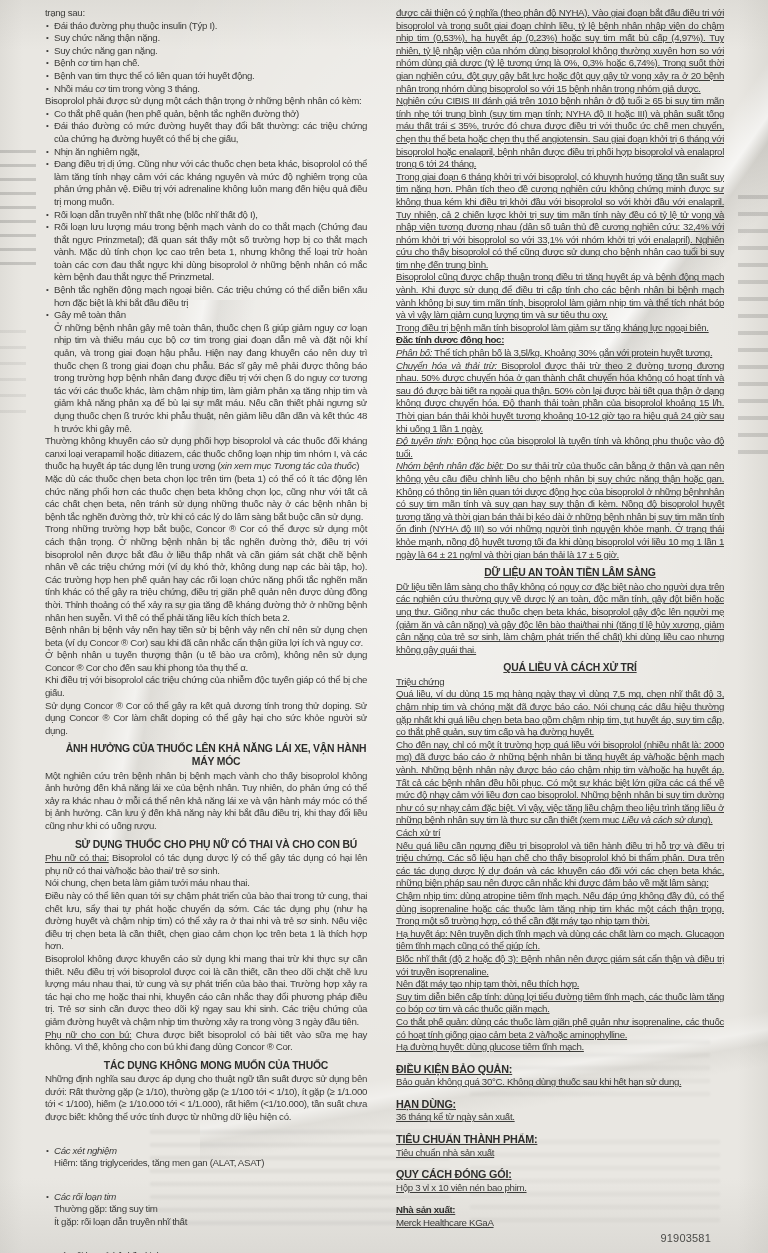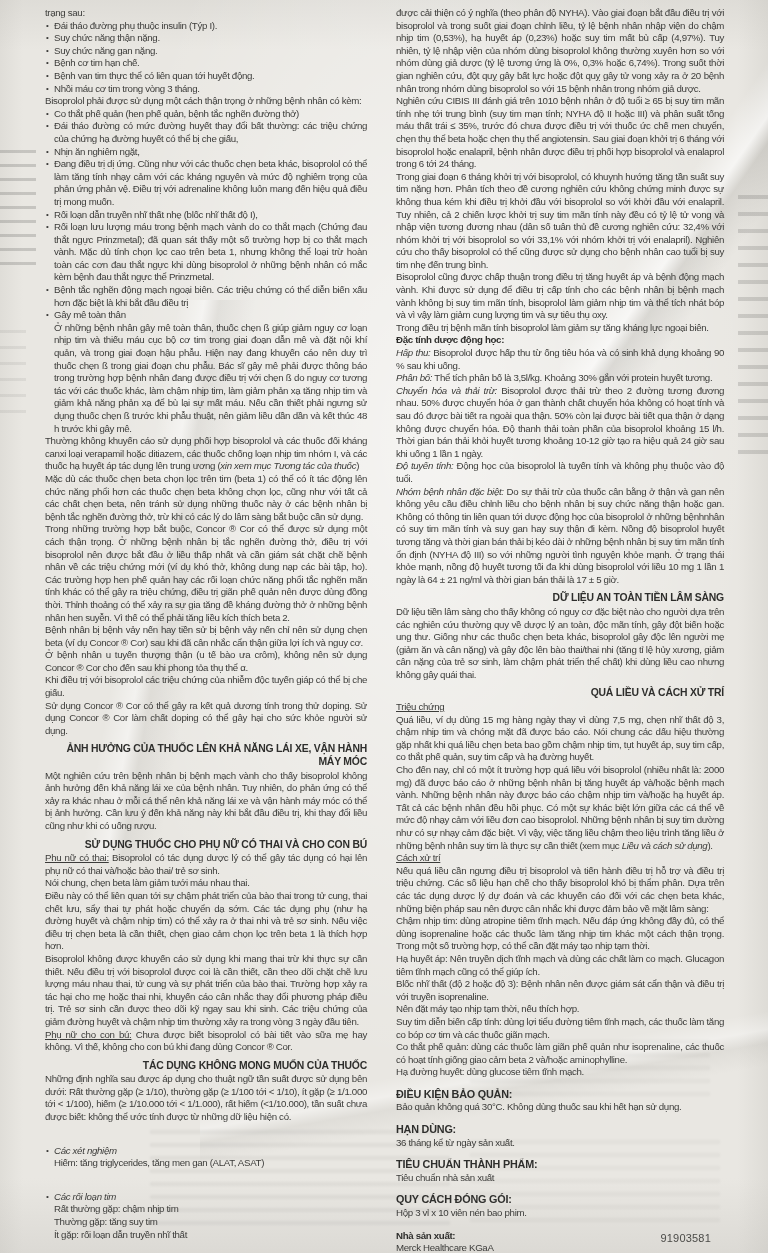--- a/index.html
+++ b/index.html
@@ -33,23 +33,23 @@
   .bleed{position:absolute;pointer-events:none;opacity:.10;filter:blur(1px);
     background:repeating-linear-gradient(180deg, rgba(110,110,108,.8) 0 4px, rgba(0,0,0,0) 4px 13px);}
   .bleed.b1{left:150px;top:1130px;width:300px;height:100px;}
   .bleed.b2{left:470px;top:1040px;width:240px;height:60px;opacity:.07;}
   .bleed.b3{left:470px;top:1140px;width:250px;height:90px;opacity:.07;}
 
   .sheet{position:absolute;left:0;top:0;width:768px;height:1253px;display:flex;
     padding:7px 44px 0 45px;box-sizing:border-box;gap:29px;}
   .col{font-size:9.7px;line-height:12.6px;letter-spacing:-0.33px;text-align:justify;}
   .col.left{width:324px;}
-  .col.right{width:330px;}
+  .col.right{width:330px;text-decoration:underline;}
   p{margin:0;}
-  .h-caps{font-weight:bold;color:#2e2e2c;font-size:10.4px;margin:6px 0 1px;text-align:right;letter-spacing:-0.2px;padding-left:20px;}
+  .h-caps{font-weight:bold;color:#2e2e2c;font-size:10.4px;margin:6px 0 1px;text-align:center;letter-spacing:-0.2px;padding-left:20px;}
   .h-info{font-weight:bold;color:#2e2e2c;font-size:10.8px;margin:9px 0 1px;text-align:left;letter-spacing:-0.2px;}
   .h-bold-inline{font-weight:bold;color:#2e2e2c;}
   .u{text-decoration:underline;}
   .i{font-style:italic;}
   .li{position:relative;padding-left:9px;}
   .li::before{content:"•";position:absolute;left:1px;top:0;font-size:8px;}
   .group{margin-top:21px;}
   .group .li::before{top:0;}
   .gline{padding-left:9px;}
   .addr{margin-top:10px;}
@@ -111,41 +111,39 @@
 
     <div class="h-caps">TÁC DỤNG KHÔNG MONG MUỐN CỦA THUỐC</div>
     <p>Những định nghĩa sau được áp dụng cho thuật ngữ tần suất được sử dụng bên dưới: Rất thường gặp (≥ 1/10), thường gặp (≥ 1/100 tới &lt; 1/10), ít gặp (≥ 1/1.000 tới &lt; 1/100), hiếm (≥ 1/10.000 tới &lt; 1/1.000), rất hiếm (&lt;1/10.000), tần suất chưa được biết: không thể ước tính được từ những dữ liệu hiện có.</p>
 
     <div class="group">
       <div class="li i">Các xét nghiệm</div>
       <div class="gline">Hiếm: tăng triglycerides, tăng men gan (ALAT, ASAT)</div>
     </div>
     <div class="group">
       <div class="li i">Các rối loạn tim</div>
-      <div class="gline">Rất thường gặp: chậm nhịp tim</div>
       <div class="gline">Thường gặp: tăng suy tim</div>
       <div class="gline">Ít gặp: rối loạn dẫn truyền nhĩ thất</div>
     </div>
     <div class="group">
       <div class="li i">Các rối loạn ở hệ thần kinh</div>
       <div class="gline">Thường gặp: chóng mặt, nhức đầu</div>
       <div class="gline">Hiếm gặp: ngất</div>
     </div>
 
   </div>
 
   <div class="col right">
     <p>được cải thiện có ý nghĩa (theo phân độ NYHA). Vào giai đoạn bắt đầu điều trị với bisoprolol và trong suốt giai đoạn chỉnh liều, tỷ lệ bệnh nhân nhập viện do chậm nhịp tim (0,53%), hạ huyết áp (0,23%) hoặc suy tim mất bù cấp (4,97%). Tuy nhiên, tỷ lệ nhập viện của nhóm dùng bisoprolol không thường xuyên hơn so với nhóm dùng giả dược (tỷ lệ tương ứng là 0%, 0,3% hoặc 6,74%). Trong suốt thời gian nghiên cứu, đột quỵ gây bất lực hoặc đột quỵ gây tử vong xảy ra ở 20 bệnh nhân trong nhóm dùng bisoprolol so với 15 bệnh nhân trong nhóm giả dược.</p>
     <p>Nghiên cứu CIBIS III đánh giá trên 1010 bệnh nhân ở độ tuổi ≥ 65 bị suy tim mãn tính nhẹ tới trung bình (suy tim mạn tính; NYHA độ II hoặc III) và phân suất tống máu thất trái ≤ 35%, trước đó chưa được điều trị với thuốc ức chế men chuyển, chẹn thụ thể beta hoặc chẹn thụ thể angiotensin. Sau giai đoạn khởi trị 6 tháng với bisoprolol hoặc enalapril, bệnh nhân được điều trị phối hợp bisoprolol và enalaprol trong 6 tới 24 tháng.</p>
     <p>Trong giai đoạn 6 tháng khởi trị với bisoprolol, có khuynh hướng tăng tần suất suy tim nặng hơn. Phân tích theo đề cương nghiên cứu không chứng minh được sự không thua kém khi điều trị khởi đầu với bisoprolol so với khởi đầu với enalapril. Tuy nhiên, cả 2 chiến lược khởi trị suy tim mãn tính này đều có tỷ lệ tử vong và nhập viện tương đương nhau (dân số tuân thủ đề cương nghiên cứu: 32,4% với nhóm khởi trị với bisoprolol so với 33,1% với nhóm khởi trị với enalapril). Nghiên cứu cho thấy bisoprolol có thể cũng được sử dụng cho bệnh nhân cao tuổi bị suy tim nhẹ đến trung bình.</p>
     <p>Bisoprolol cũng được chấp thuận trong điều trị tăng huyết áp và bệnh động mạch vành. Khi được sử dụng để điều trị cấp tính cho các bệnh nhân bị bệnh mạch vành không bị suy tim mãn tính, bisoprolol làm giảm nhịp tim và thể tích nhát bóp và vì vậy làm giảm cung lượng tim và sự tiêu thụ oxy.</p>
     <p>Trong điều trị bệnh mãn tính bisoprolol làm giảm sự tăng kháng lực ngoại biên.</p>
 
     <div class="h-bold-inline">Đặc tính dược động học:</div>
-    <p><span class="i">Hấp thu:</span><span> Bisoprolol được hấp thu từ ống tiêu hóa và có sinh khả dụng khoảng 90 % sau khi uống.</span></p>
     <p><span class="i">Phân bố:</span><span> Thể tích phân bố là 3,5l/kg. Khoảng 30% gắn với protein huyết tương.</span></p>
     <p><span class="i">Chuyển hóa và thải trừ:</span><span> Bisoprolol được thải trừ theo 2 đường tương đương nhau. 50% được chuyển hóa ở gan thành chất chuyển hóa không có hoạt tính và sau đó được bài tiết ra ngoài qua thận. 50% còn lại được bài tiết qua thận ở dạng không được chuyển hóa. Độ thanh thải toàn phần của bisoprolol khoảng 15 l/h. Thời gian bán thải khỏi huyết tương khoảng 10-12 giờ tạo ra hiệu quả 24 giờ sau khi uống 1 lần 1 ngày.</span></p>
     <p><span class="i">Độ tuyến tính:</span><span> Động học của bisoprolol là tuyến tính và không phụ thuộc vào độ tuổi.</span></p>
     <p><span class="i">Nhóm bệnh nhân đặc biệt:</span><span> Do sự thải trừ của thuốc cân bằng ở thận và gan nên không yêu cầu điều chỉnh liều cho bệnh nhân bị suy chức năng thận hoặc gan. Không có thông tin liên quan tới dược động học của bisoprolol ở những bệnhnhân có suy tim mãn tính và suy gan hay suy thận đi kèm. Nồng độ bisoprolol huyết tương tăng và thời gian bán thải bị kéo dài ở những bệnh nhân bị suy tim mãn tính ổn định (NYHA độ III) so với những người tình nguyện khỏe mạnh. Ở trạng thái khỏe mạnh, nồng độ huyết tương tối đa khi dùng bisoprolol với liều 10 mg 1 lần 1 ngày là 64 ± 21 ng/ml và thời gian bán thải là 17 ± 5 giờ.</span></p>
 
     <div class="h-caps">DỮ LIỆU AN TOÀN TIỀN LÂM SÀNG</div>
     <p>Dữ liệu tiền lâm sàng cho thấy không có nguy cơ đặc biệt nào cho người dựa trên các nghiên cứu thường quy về dược lý an toàn, độc mãn tính, gây đột biến hoặc ung thư. Giống như các thuốc chẹn beta khác, bisoprolol gây độc lên người mẹ (giảm ăn và cân nặng) và gây độc lên bào thai/thai nhi (tăng tỉ lệ hủy xương, giảm cân nặng của trẻ sơ sinh, làm chậm phát triển thể chất) khi dùng liều cao nhưng không gây quái thai.</p>
 
     <div class="h-caps">QUÁ LIỀU VÀ CÁCH XỬ TRÍ</div>
     <div class="u">Triệu chứng</div>

